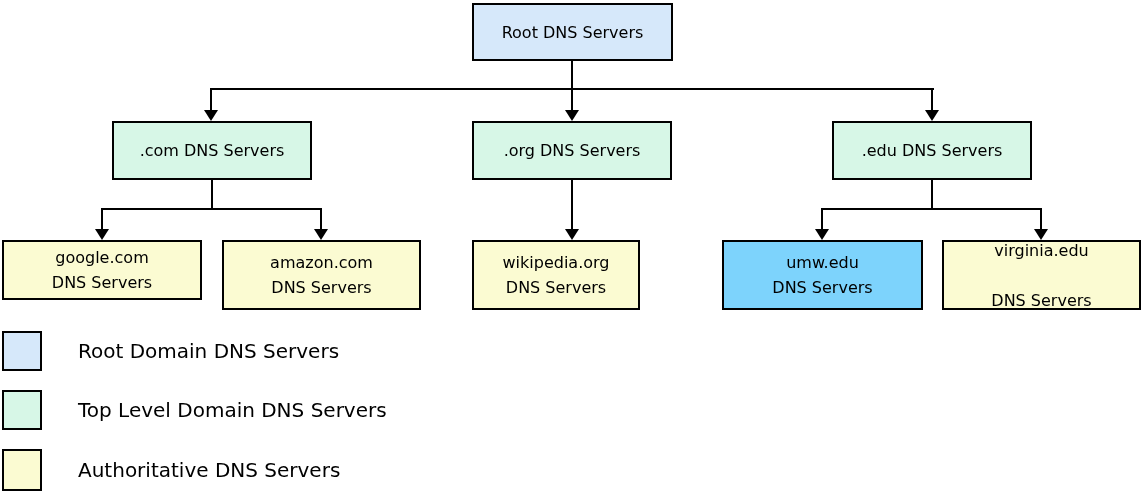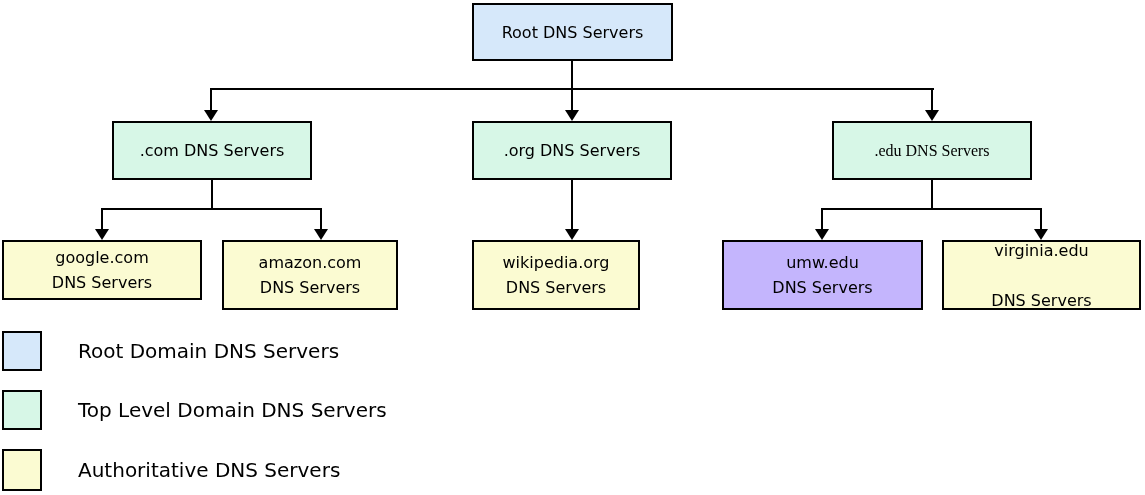--- a/index.html
+++ b/index.html
@@ -70,21 +70,21 @@
   <div class="arrowhead" style="left:565px; top:110px;"></div>
   <div class="line" style="left:931px; top:88px; width:2px; height:24px;"></div>
   <div class="arrowhead" style="left:925px; top:110px;"></div>
 
   <div class="node" style="left: 112px; top: 121px; width: 200px; height: 59px; background: rgb(215, 247, 231);">
     <span>.com DNS Servers</span>
   </div>
   <div class="node" style="left: 472px; top: 121px; width: 200px; height: 59px; background: rgb(215, 247, 231);">
     <span>.org DNS Servers</span>
   </div>
-  <div class="node" style="left: 832px; top: 121px; width: 200px; height: 59px; background: rgb(215, 247, 231); font-family: Liberation Serif, serif;">
+  <div class="node" style="left: 832px; top: 121px; width: 200px; height: 59px; background: rgb(215, 247, 231);">
     <span>.edu DNS Servers</span>
   </div>
 
   <div class="line" style="left:211px; top:180px; width:2px; height:30px;"></div>
   <div class="line" style="left:101px; top:208px; width:221px; height:2px;"></div>
   <div class="line" style="left:101px; top:208px; width:2px; height:22px;"></div>
   <div class="arrowhead" style="left:95px; top:229px;"></div>
   <div class="line" style="left:320px; top:208px; width:2px; height:22px;"></div>
   <div class="arrowhead" style="left:314px; top:229px;"></div>
 
@@ -95,29 +95,29 @@
   <div class="line" style="left:821px; top:208px; width:221px; height:2px;"></div>
   <div class="line" style="left:821px; top:208px; width:2px; height:22px;"></div>
   <div class="arrowhead" style="left:815px; top:229px;"></div>
   <div class="line" style="left:1040px; top:208px; width:2px; height:22px;"></div>
   <div class="arrowhead" style="left:1034px; top:229px;"></div>
 
   <div class="node" style="left: 2px; top: 240px; width: 200px; height: 60px; background: rgb(251, 251, 210);">
     <span>google.com</span>
     <span>DNS Servers</span>
   </div>
-  <div class="node" style="left: 222px; top: 240px; width: 176px; height: 70px; background: rgb(251, 251, 210);">
+  <div class="node" style="left: 222px; top: 240px; width: 199px; height: 70px; background: rgb(251, 251, 210);">
     <span>amazon.com</span>
     <span>DNS Servers</span>
   </div>
   <div class="node" style="left: 472px; top: 240px; width: 168px; height: 70px; background: rgb(251, 251, 210);">
     <span>wikipedia.org</span>
     <span>DNS Servers</span>
   </div>
-  <div class="node" style="left: 722px; top: 240px; width: 201px; height: 70px; background: #c4b5fd;">
+  <div class="node" style="left: 722px; top: 240px; width: 201px; height: 70px; background: #7dd3fc;">
     <span>umw.edu</span>
     <span>DNS Servers</span>
   </div>
   <div class="node" style="left: 942px; top: 240px; width: 199px; height: 70px; background: rgb(251, 251, 210); gap: 25px;">
     <span>virginia.edu</span>
     <span>DNS Servers</span>
   </div>
 
   <div class="legend">
     <div class="legend-swatch" style="top: 331px; height: 40px; background: rgb(214, 232, 250);"></div>

